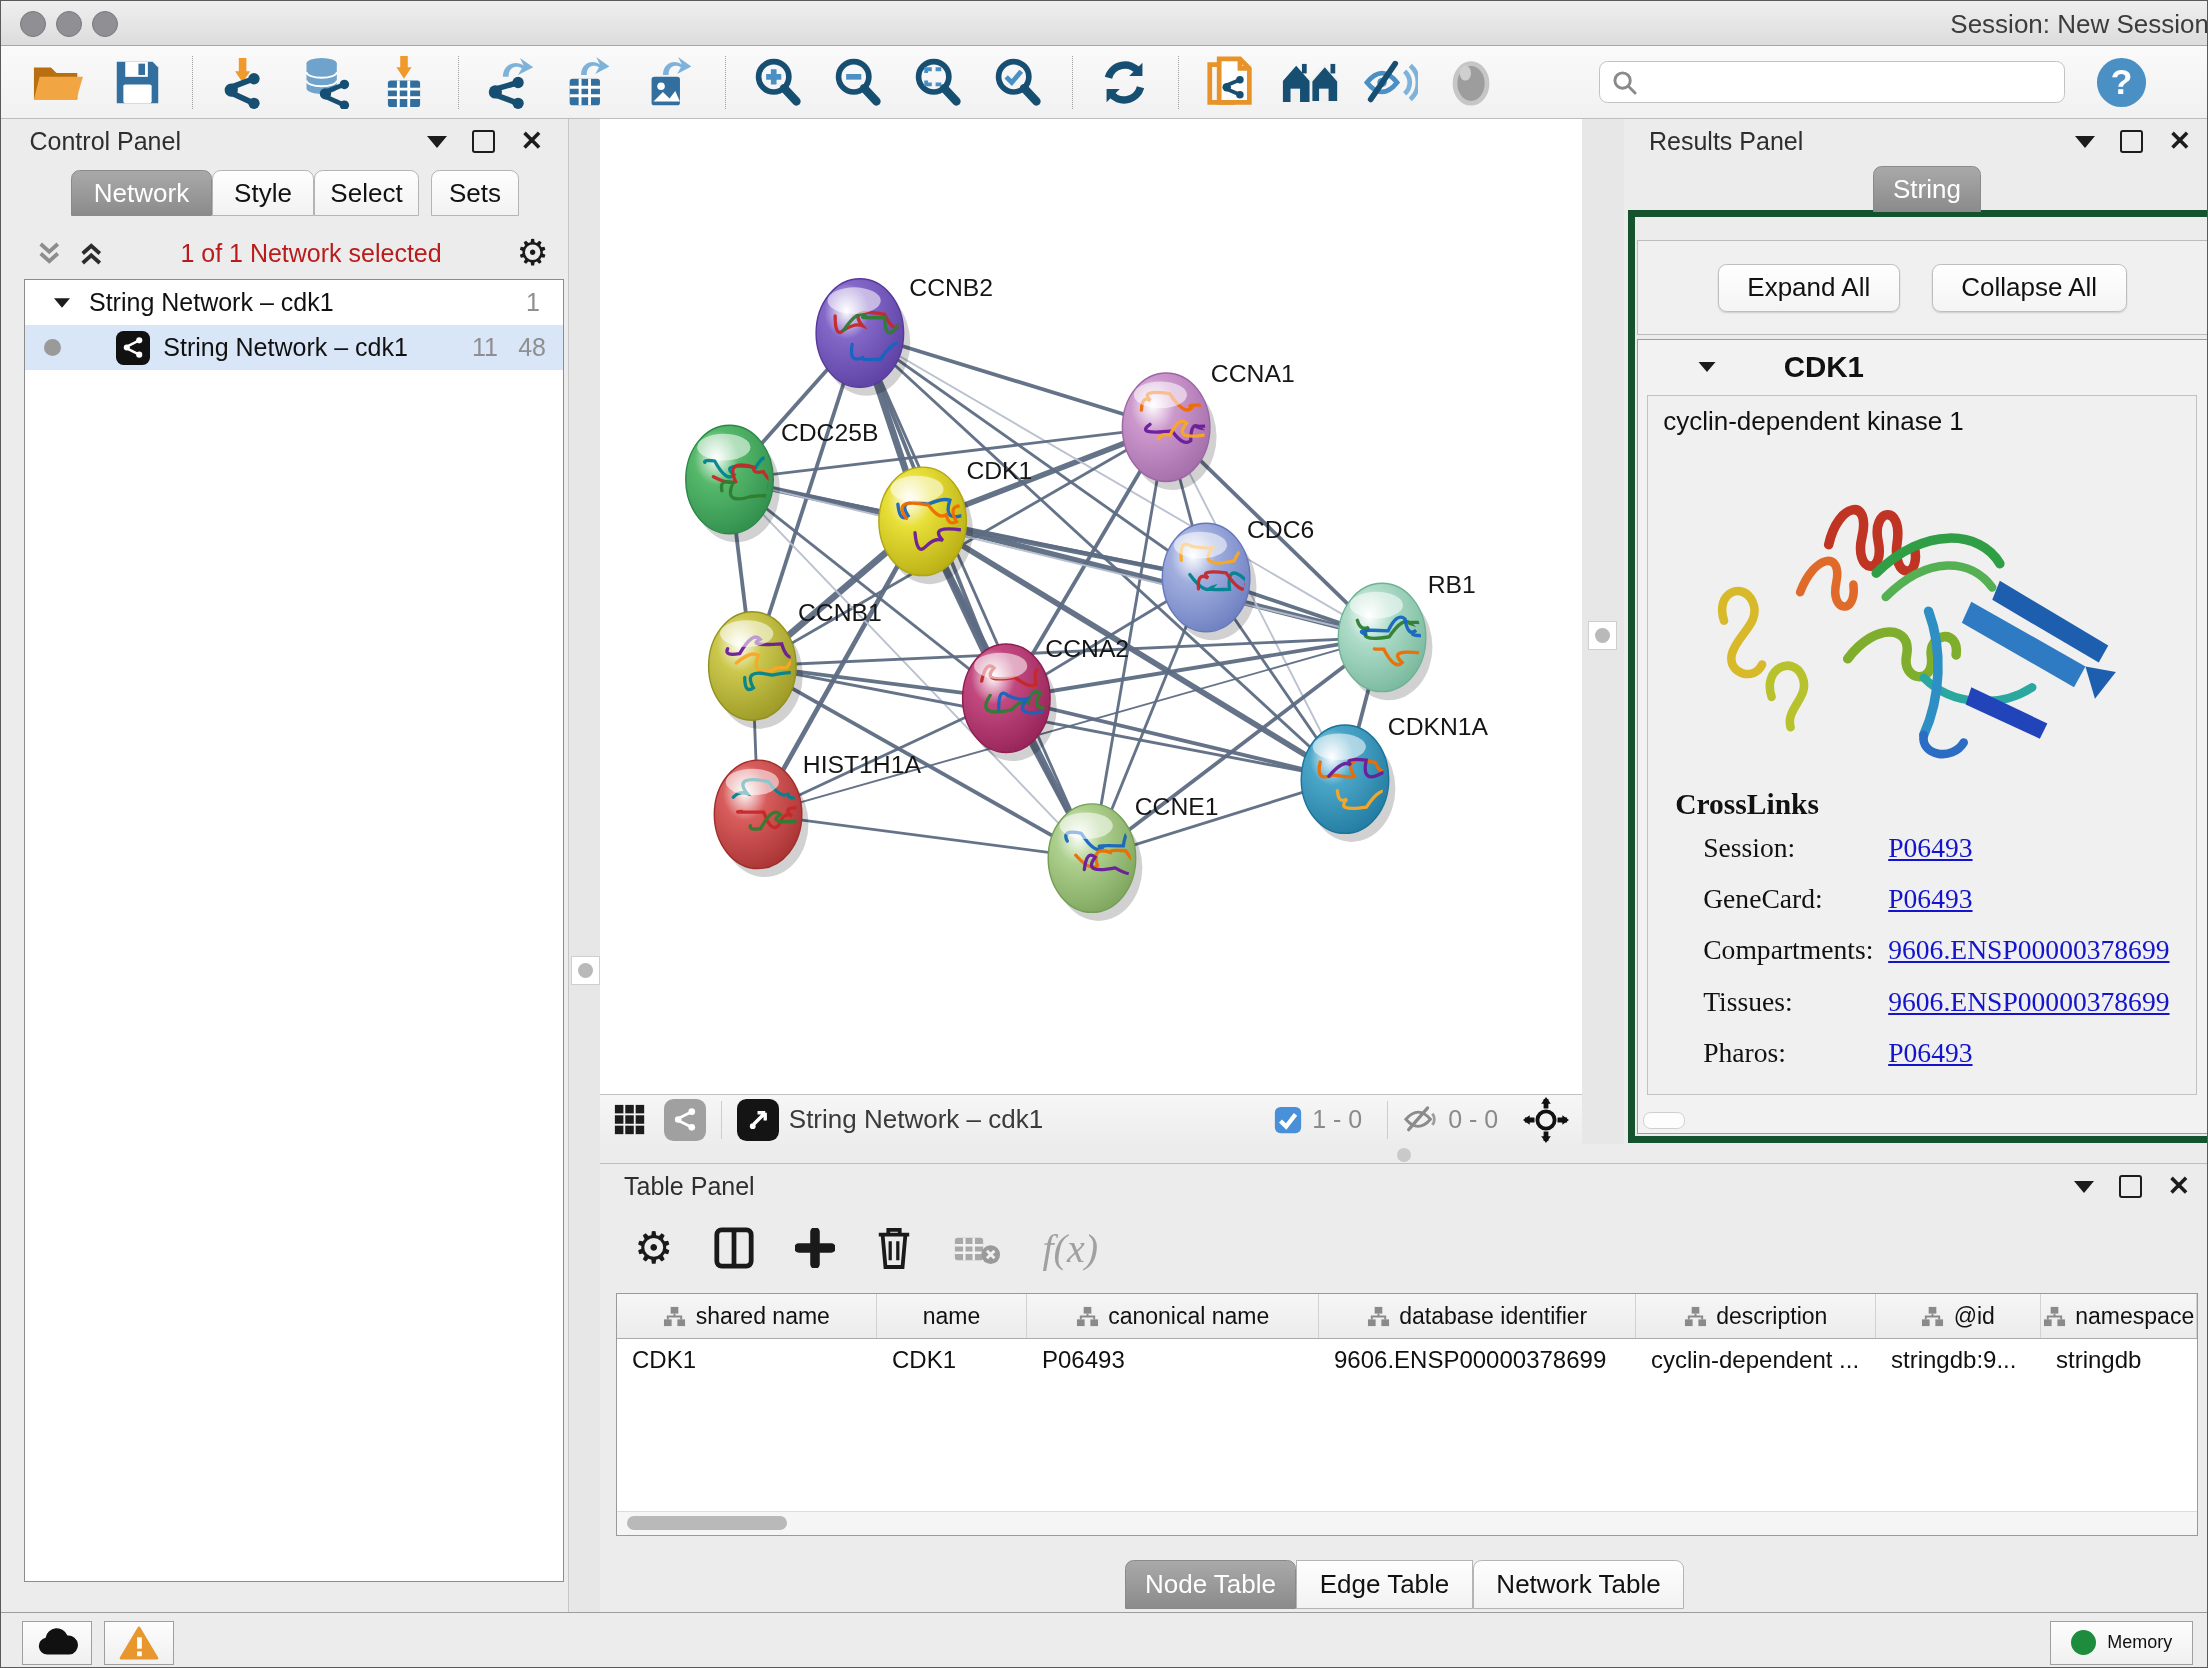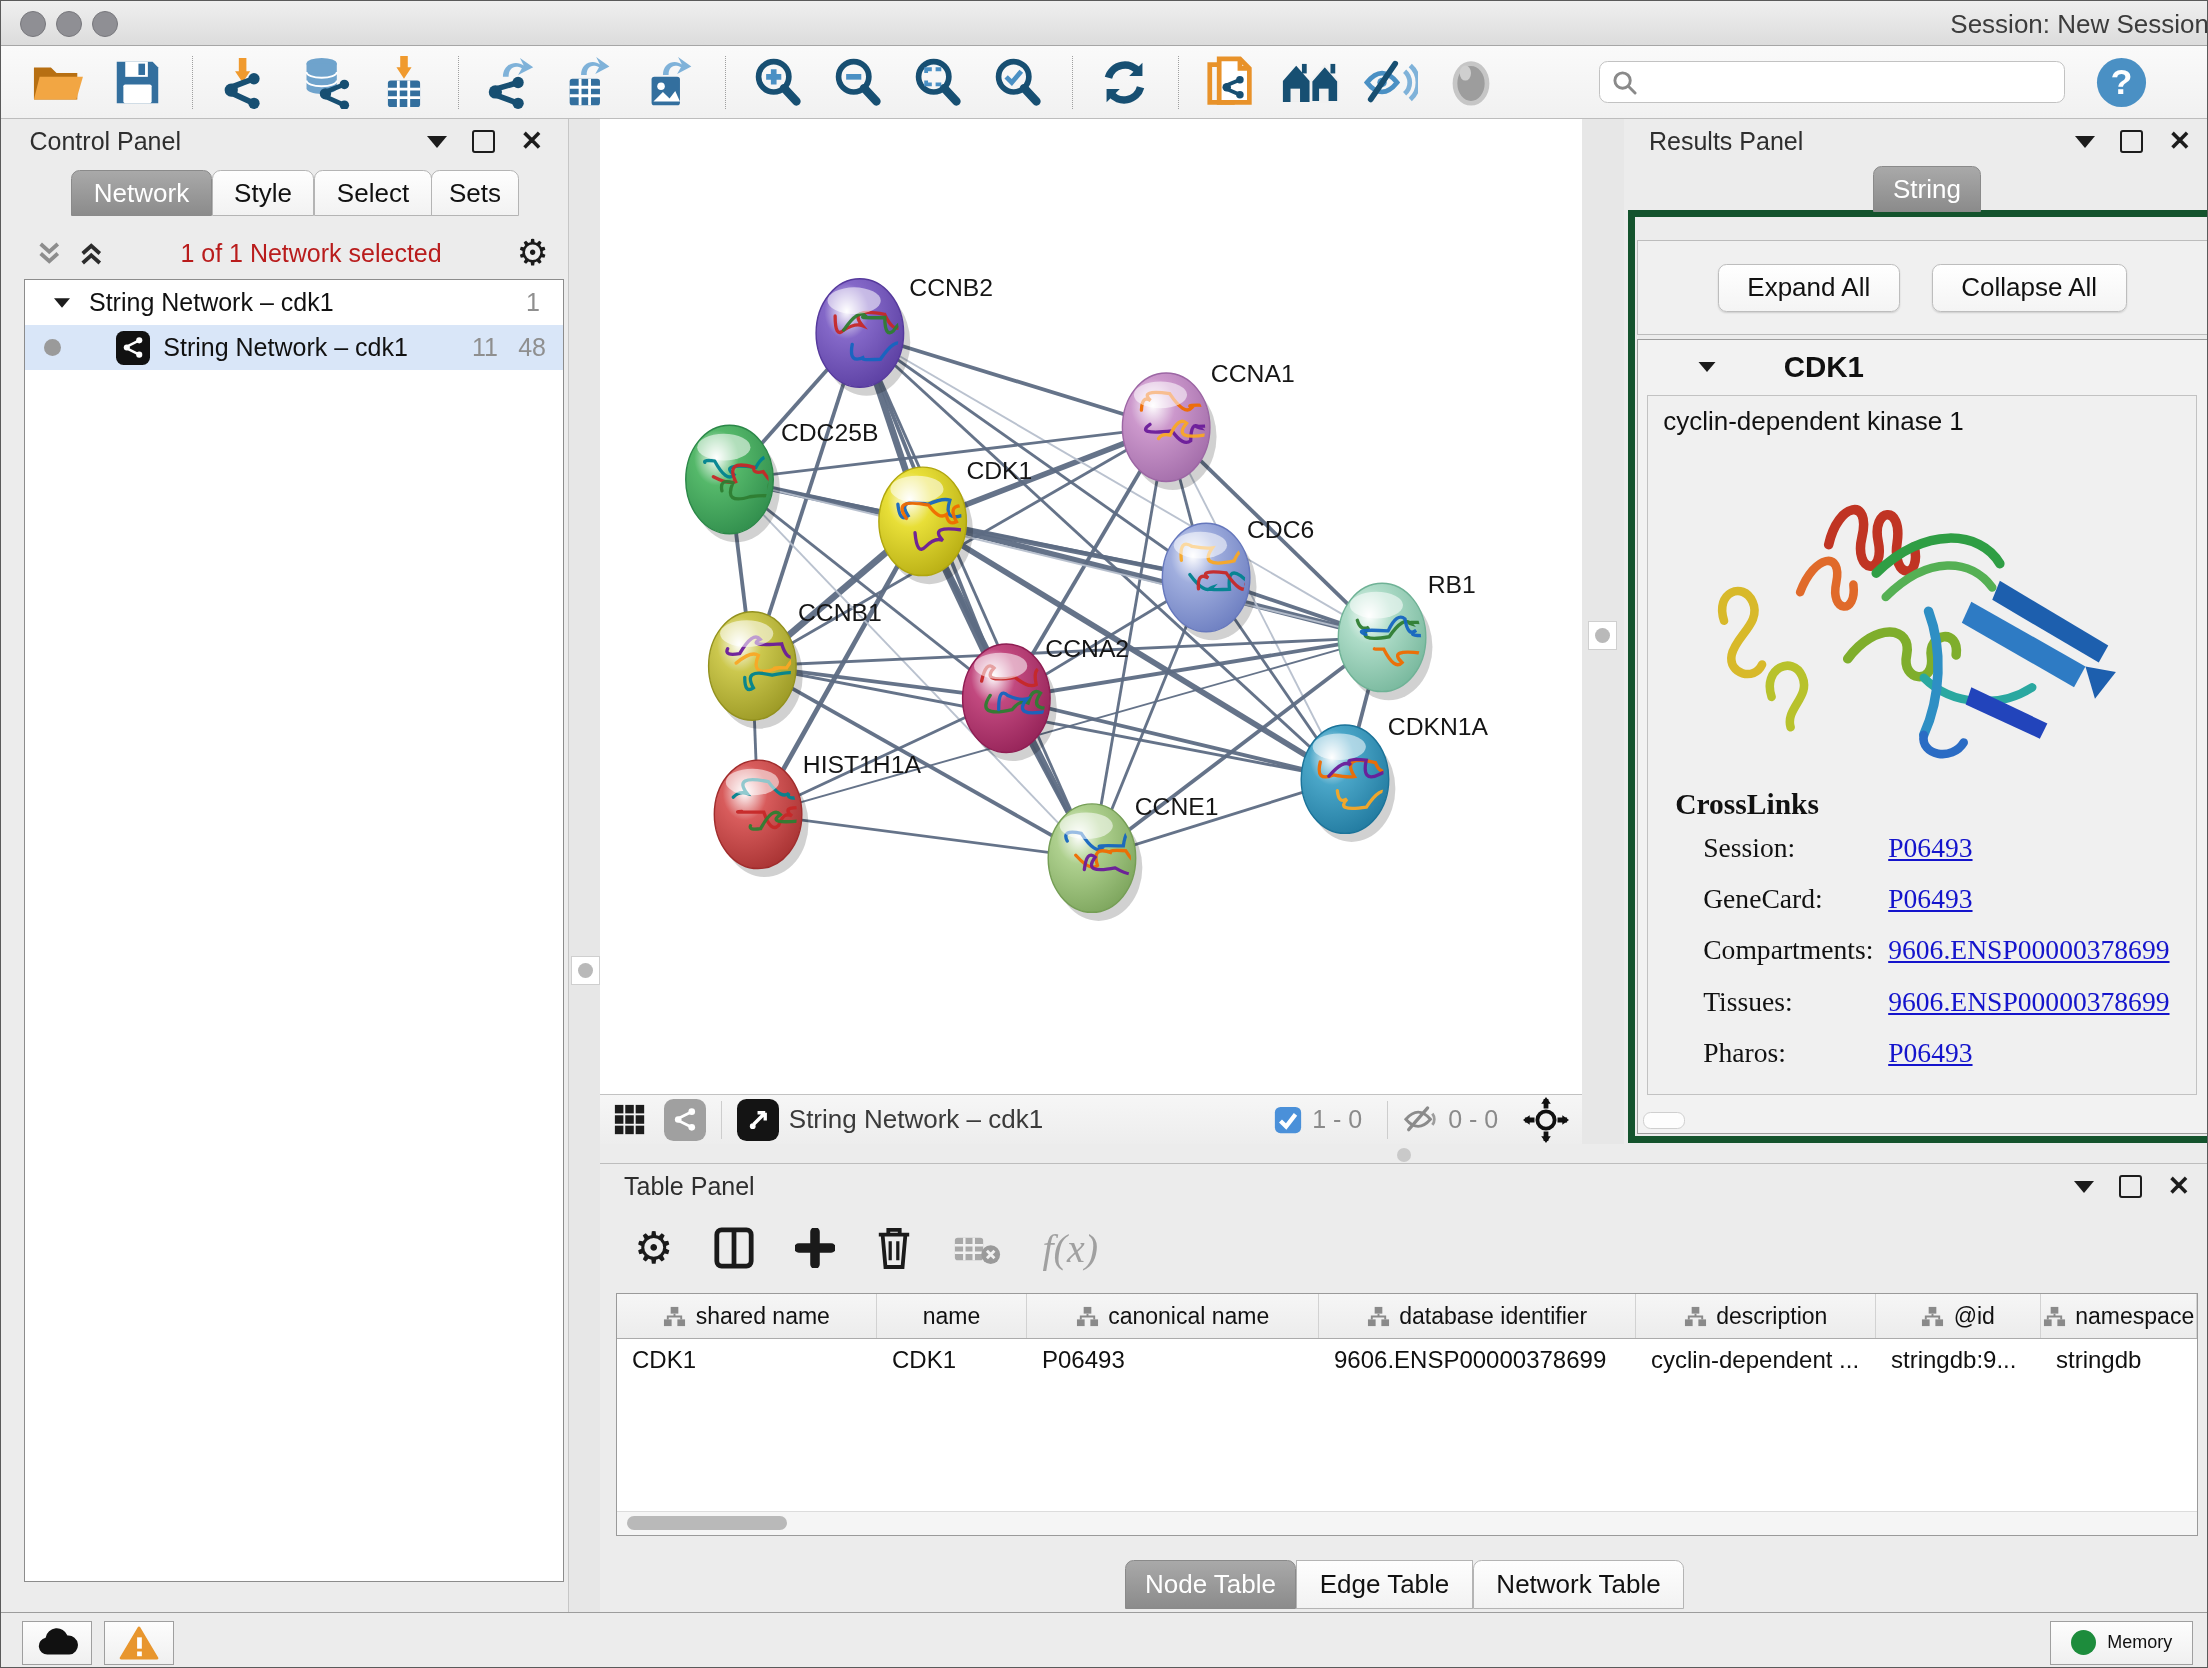--- a/index.html
+++ b/index.html
@@ -267,21 +267,21 @@
 
   <div class="abs cpanel">
     <span class="abs phdr-title" style="left:28.5px;top:7.6px">Control Panel</span>
     <div class="phdr-btns" style="right:25px;top:11.4px">
       <span class="tri-down"></span>
       <span class="float-box"></span>
       <span class="close-x">✕</span>
     </div>
     <div class="abs tab active" style="left:70px;top:51px;width:141px">Network</div>
     <div class="abs tab" style="left:211px;top:51px;width:102px">Style</div>
-    <div class="abs tab" style="left:313px;top:51px;width:118px">Select</div>
+    <div class="abs tab" style="left:313px;top:51px;width:105px">Select</div>
     <div class="abs tab" style="left:430px;top:51px;width:88px">Sets</div>
 
     <div class="abs" style="left:23px;top:112px;width:538px;height:44px;display:flex;align-items:center;">
       <svg width="28.5" height="27" viewBox="0 0 30 28" style="margin-left:11.4px">
         <path d="M6 4 l9 8 9 -8 M6 14 l9 8 9 -8" stroke="#8d8d8d" stroke-width="4" fill="none"></path>
       </svg>
       <svg width="28.5" height="27" viewBox="0 0 30 28" style="margin-left:13.3px">
         <path d="M6 24 l9 -8 9 8 M6 14 l9 -8 9 8" stroke="#2c2c2c" stroke-width="4" fill="none"></path>
       </svg>
       <span style="flex:1;text-align:center;font-size:25px;color:#b91c1c">1 of 1 Network selected</span>

